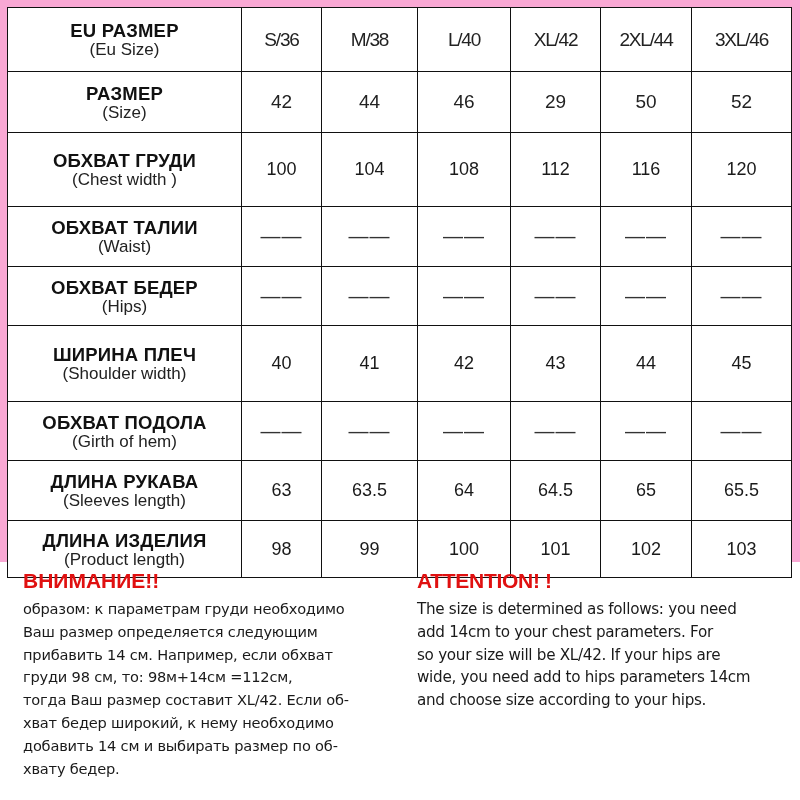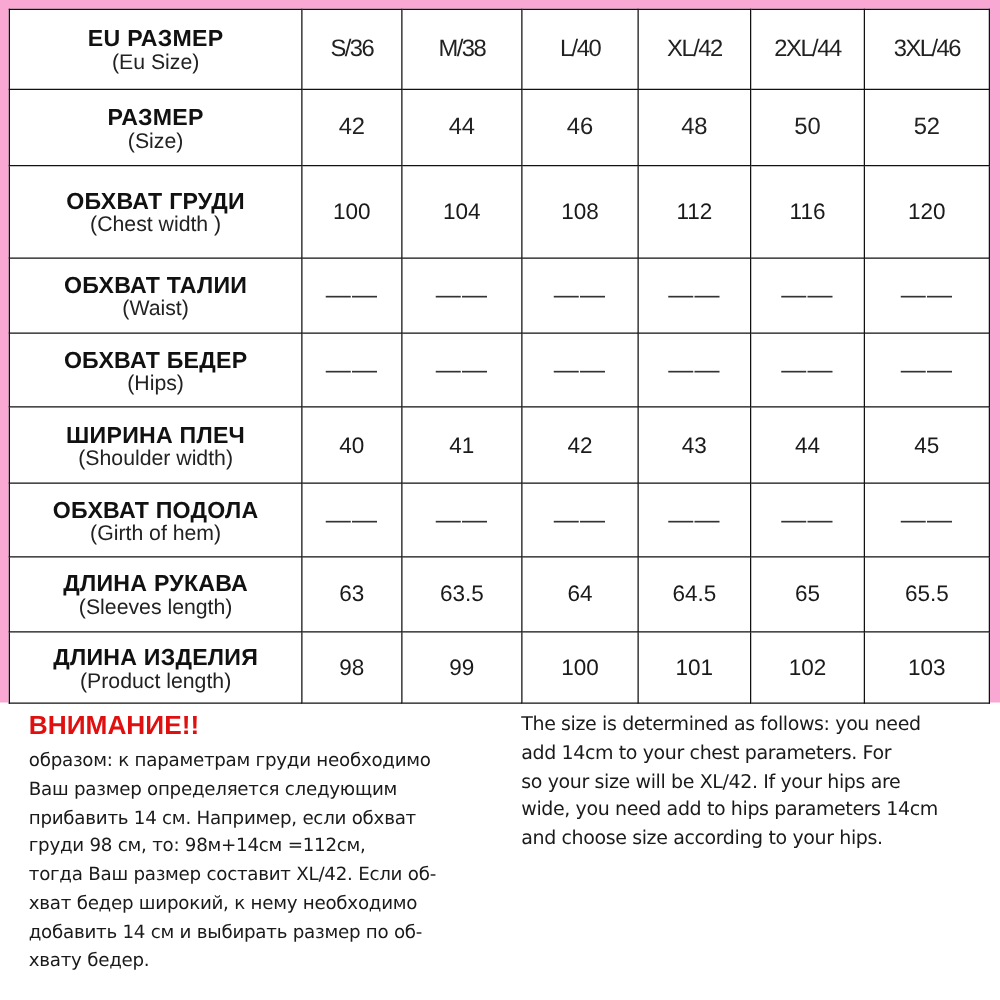--- a/index.html
+++ b/index.html
@@ -60,21 +60,21 @@
         <td class="cell-head">3XL/46</td>
       </tr>
     <tr style="height: 61px;">
           <td>
             <span class="label-main">РАЗМЕР</span>
             <span class="label-sub">(Size)</span>
           </td>
           <td class="cell-size">42</td>
           <td class="cell-size">44</td>
           <td class="cell-size">46</td>
-          <td class="cell-size">48</td>
+          <td class="cell-size">29</td>
           <td class="cell-size">50</td>
           <td class="cell-size">52</td>
         </tr>
         <tr style="height: 74px;">
           <td>
             <span class="label-main">ОБХВАТ ГРУДИ</span>
             <span class="label-sub">(Chest width )</span>
           </td>
           <td class="cell-val">100</td>
           <td class="cell-val">104</td>
@@ -100,21 +100,21 @@
             <span class="label-main">ОБХВАТ БЕДЕР</span>
             <span class="label-sub">(Hips)</span>
           </td>
           <td class="cell-dash">——</td>
           <td class="cell-dash">——</td>
           <td class="cell-dash">——</td>
           <td class="cell-dash">——</td>
           <td class="cell-dash">——</td>
           <td class="cell-dash">——</td>
         </tr>
-        <tr style="height: 61px;">
+        <tr style="height: 76px;">
           <td>
             <span class="label-main">ШИРИНА ПЛЕЧ</span>
             <span class="label-sub">(Shoulder width)</span>
           </td>
           <td class="cell-val">40</td>
           <td class="cell-val">41</td>
           <td class="cell-val">42</td>
           <td class="cell-val">43</td>
           <td class="cell-val">44</td>
           <td class="cell-val">45</td>
@@ -167,20 +167,21 @@
       <span class="note-body">прибавить 14 см. Например, если обхват</span>
       <span class="note-body">груди  98 см, то: 98м+14см =112см,</span>
       <span class="note-body">тогда Ваш размер составит XL/42. Если об-</span>
       <span class="note-body">хват бедер широкий, к нему необходимо</span>
       <span class="note-body">добавить 14 см и выбирать размер по об-</span>
       <span class="note-body">хвату бедер.</span>
     </div>
 </div>
 
 <div class="note en">
+  <span class="note-title">ATTENTION! !</span>
   <div id="en-lines">
       <span class="note-body">The size is determined as follows: you need</span>
       <span class="note-body">add 14cm to your chest parameters. For</span>
       <span class="note-body">so your size will be XL/42. If your hips are</span>
       <span class="note-body">wide, you need add to hips parameters 14cm</span>
       <span class="note-body">and choose size according to your hips.</span>
     </div>
 </div>
 
 </body></html>

